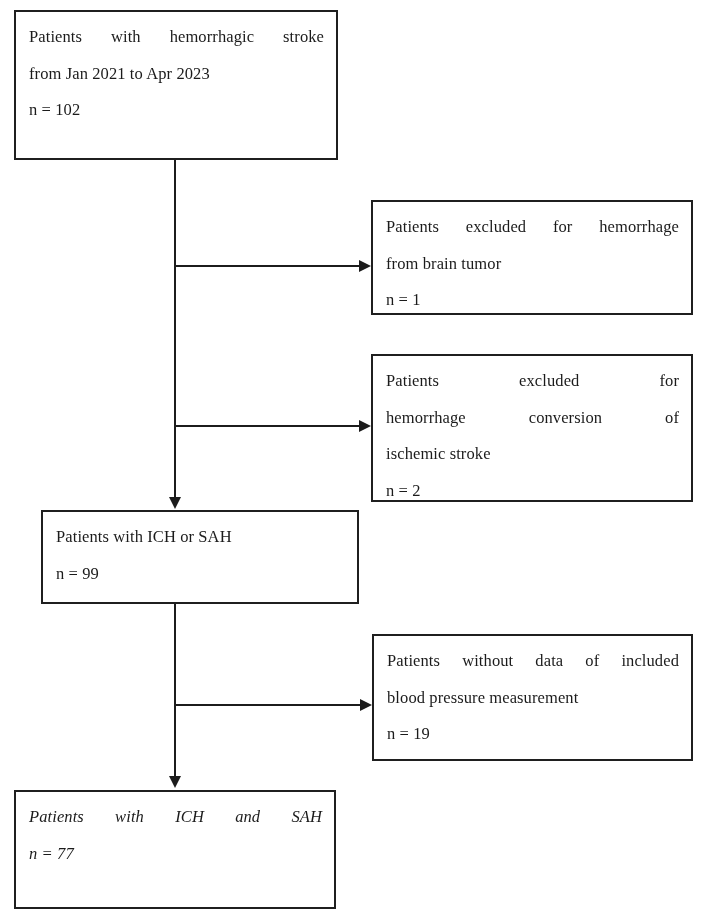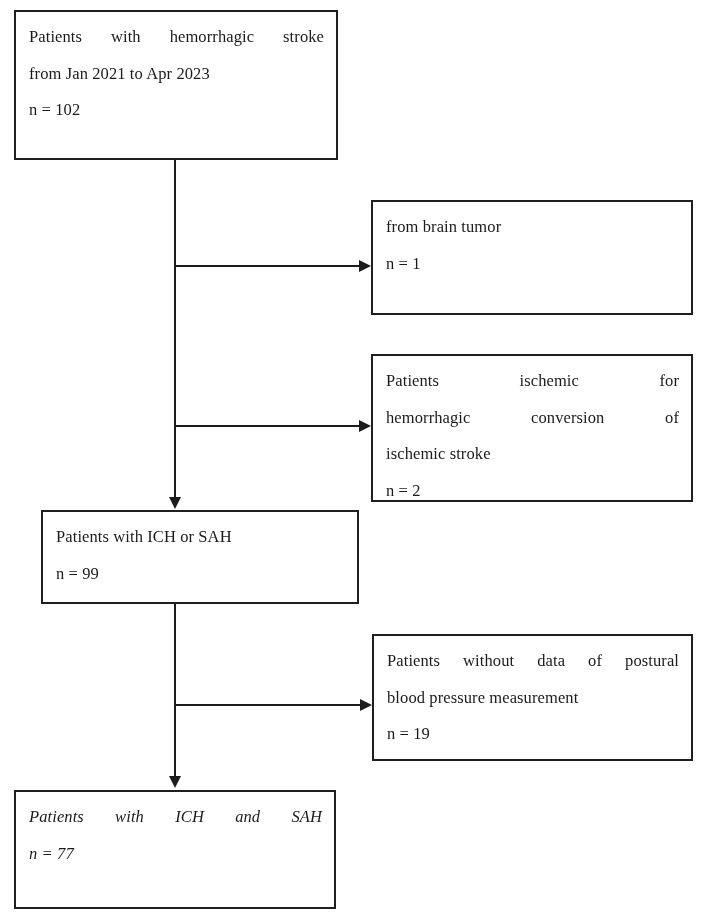--- a/index.html
+++ b/index.html
@@ -60,38 +60,39 @@
 
 <div class="canvas">
 
   <div class="box" style="left:14px; top:10px; width:324px; height:150px;">
     <div class="ln j">Patients with hemorrhagic stroke</div>
     <div class="ln">from Jan 2021 to Apr 2023</div>
     <div class="ln">n = 102</div>
   </div>
 
   <div class="box" style="left:371px; top:200px; width:322px; height:115px;">
+    <div class="ln j">Patients excluded for hemorrhage</div>
     <div class="ln">from brain tumor</div>
     <div class="ln">n = 1</div>
   </div>
 
   <div class="box" style="left:371px; top:354px; width:322px; height:148px;">
-    <div class="ln j">Patients ischemic for</div>
-    <div class="ln j">hemorrhagic conversion of</div>
+    <div class="ln j">Patients excluded for</div>
+    <div class="ln j">hemorrhage conversion of</div>
     <div class="ln">ischemic stroke</div>
     <div class="ln">n = 2</div>
   </div>
 
   <div class="box" style="left:14px; top:510px; width:318px; height:94px;margin-left:27px;">
     <div class="ln">Patients with ICH or SAH</div>
     <div class="ln">n = 99</div>
   </div>
 
   <div class="box" style="left:372px; top:634px; width:321px; height:127px;">
-    <div class="ln j">Patients without data of postural</div>
+    <div class="ln j">Patients without data of included</div>
     <div class="ln">blood pressure measurement</div>
     <div class="ln">n = 19</div>
   </div>
 
   <div class="box" style="left:14px; top:790px; width:322px; height:119px;font-style:italic;">
     <div class="ln j">Patients with ICH and SAH</div>
     <div class="ln">n = 77</div>
   </div>
 
   <div class="cline" style="left:174px; top:160px; width:2px; height:338px;"></div>

